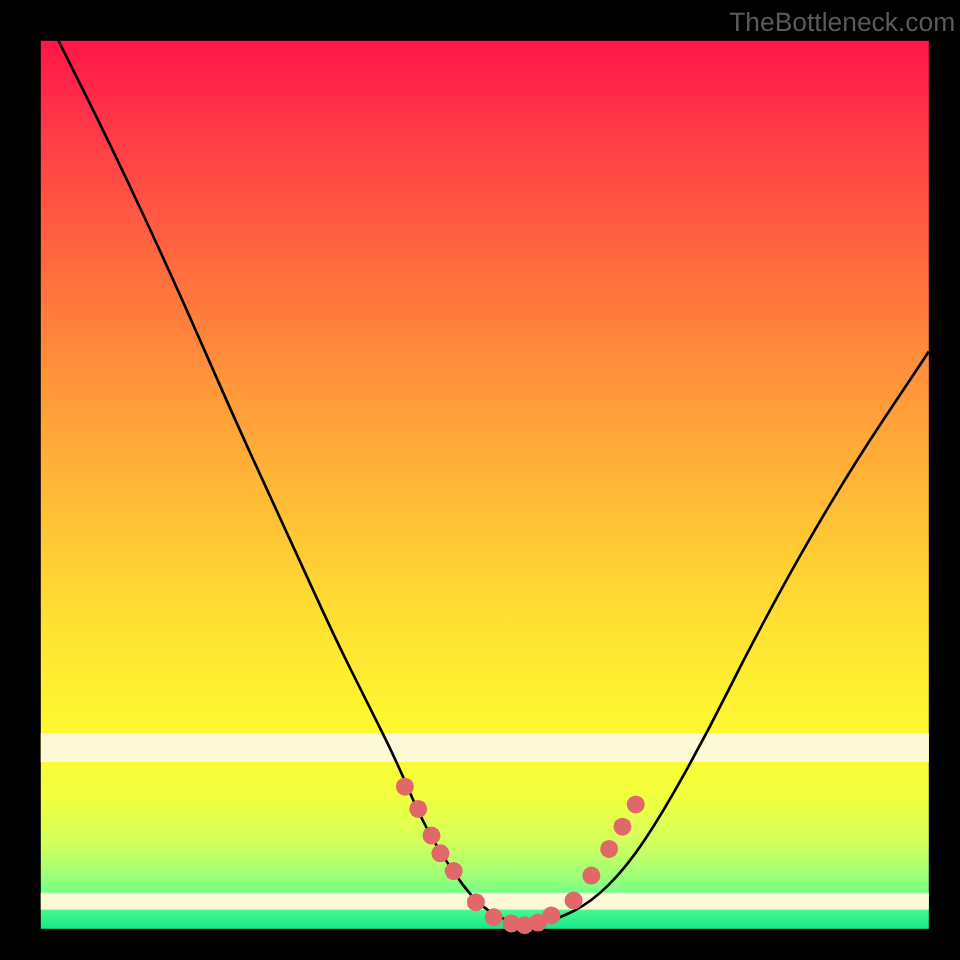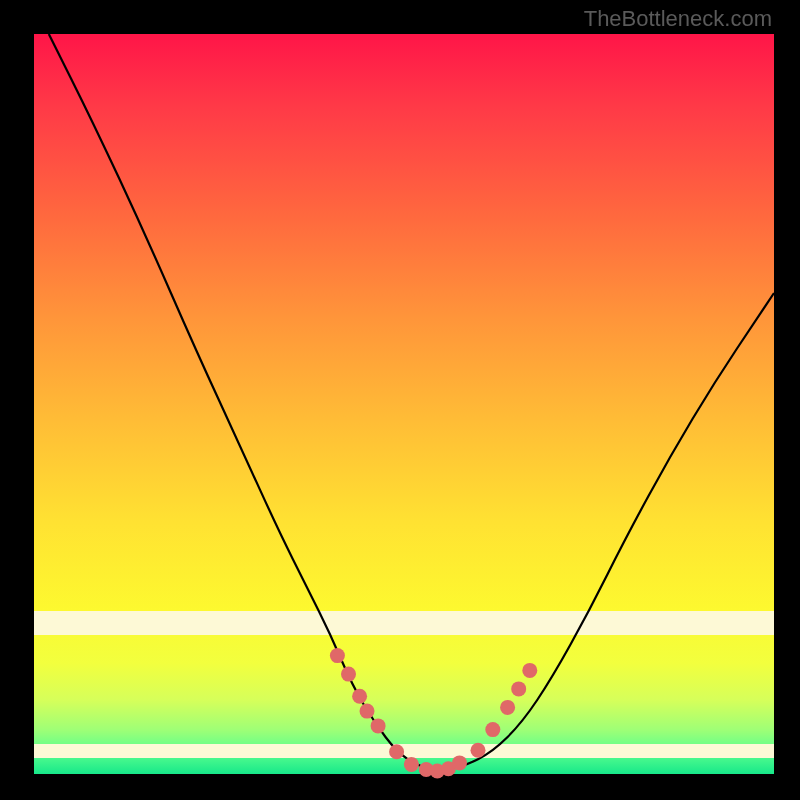--- a/index.html
+++ b/index.html
@@ -7,21 +7,21 @@
     width: 800px;
     height: 800px;
     background: #000;
     position: relative;
     font-family: Arial, sans-serif;
     overflow: hidden;
   }
   .watermark {
     position: absolute;
     top: 6px;
-    right: 28px;
+    right: 4px;
     color: #5a5a5a;
     font-size: 22px;
     font-weight: 500;
     z-index: 10;
   }
   .plot-area {
     position: absolute;
     left: 34px;
     top: 34px;
     width: 740px;

